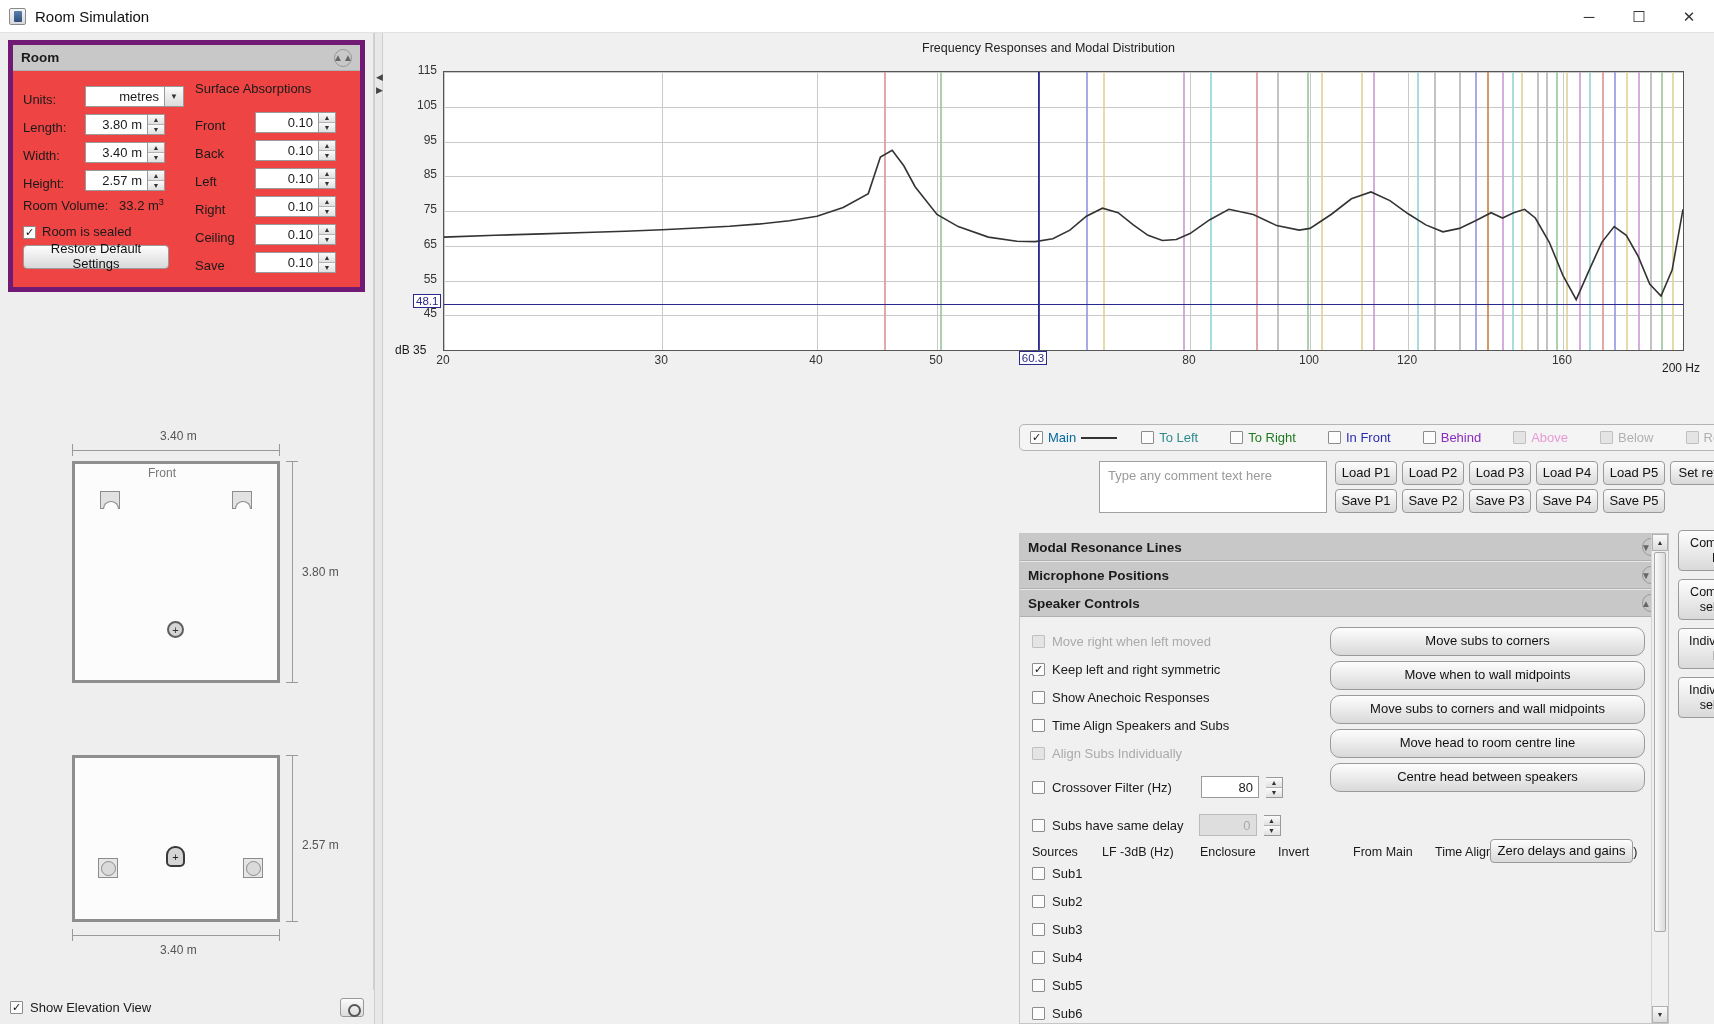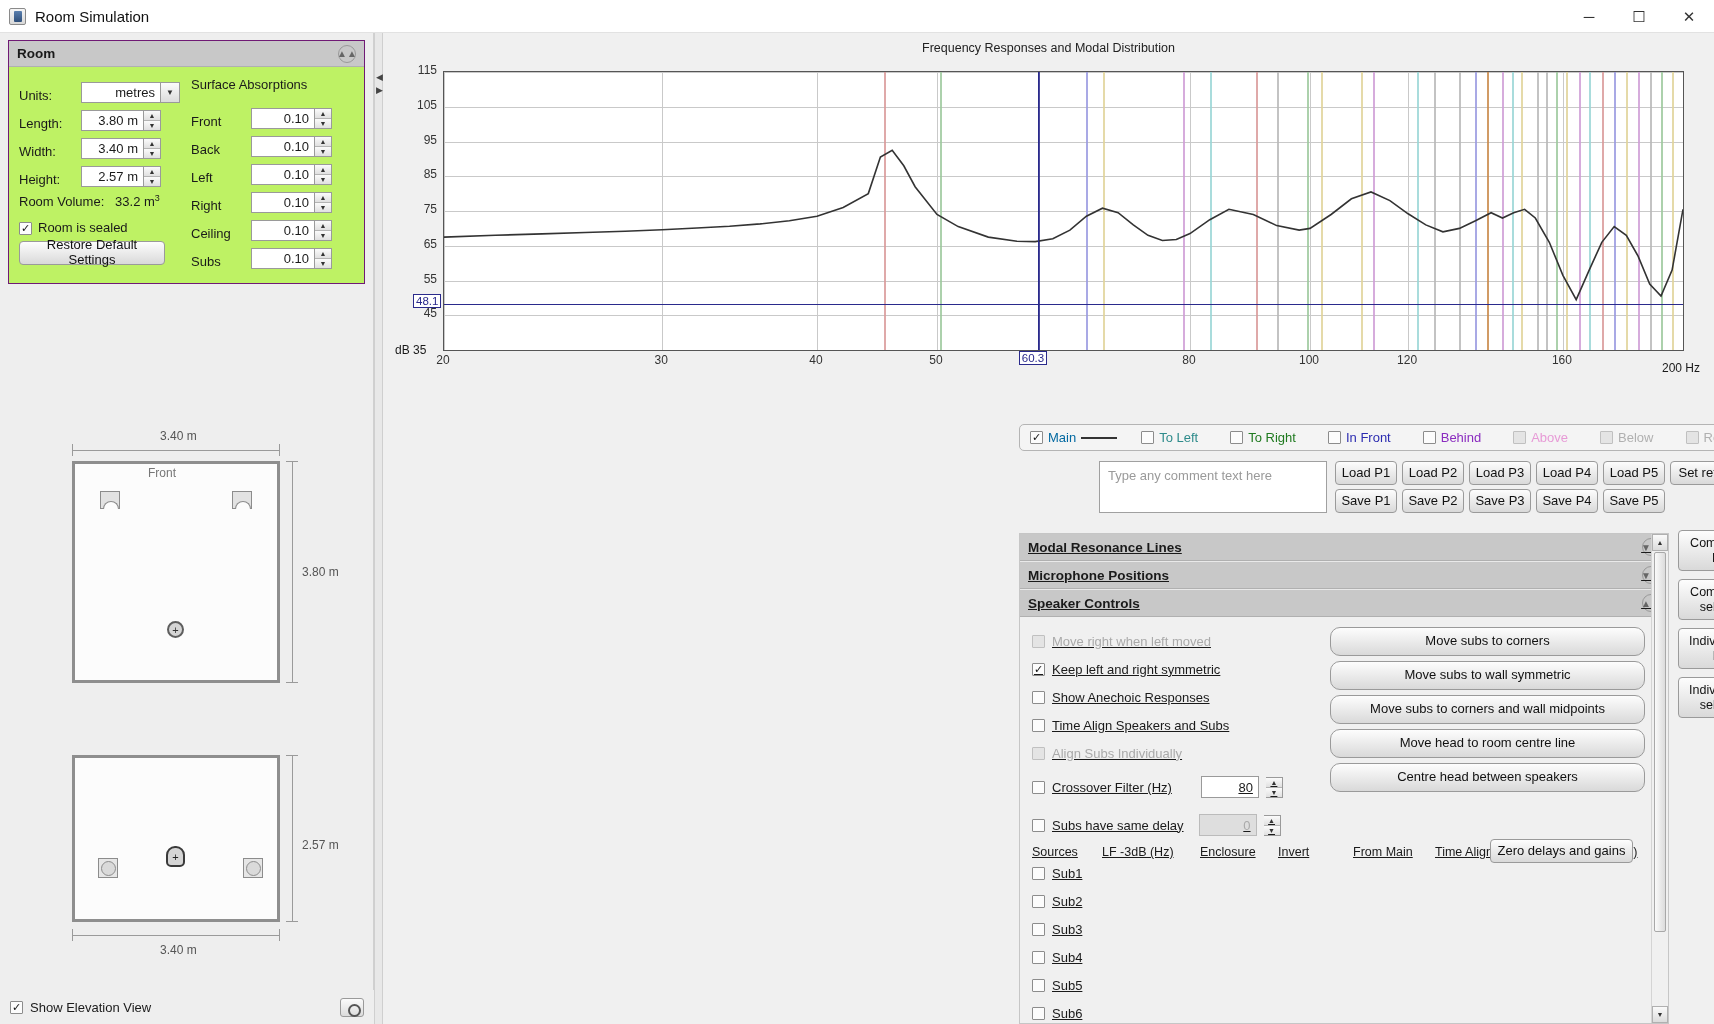--- a/index.html
+++ b/index.html
@@ -44,21 +44,21 @@
   }
   #splitter {
     width: 9px; background: #e8e8e8; flex: none; position: relative;
     border-left: 1px solid #cfcfcf; border-right: 1px solid #cfcfcf;
   }
   #splitter .arrow { position: absolute; left: 1px; font-size: 9px; color: #444; line-height: 9px; }
   #rightpane { flex: 1; background: #f0f0f0; position: relative; }
 
   
   #room-panel {
-    margin: 7px 8px 0 8px; border: 1px solid #701a75; background: #bef264;
+    margin: 7px 8px 0 8px; border: 5px solid #701a75; background: #ef4444;
   }
   .panel-header {
     background: #c8c8c8; height: 26px; display: flex; align-items: center;
     padding: 0 8px; font-weight: bold; font-size: 13.5px; border-bottom: 1px solid #b0b0b0;
     justify-content: space-between;
   }
   .chevron-btn {
     width: 18px; height: 18px; border-radius: 50%; border: 1px solid #999;
     display: flex; align-items: center; justify-content: center;
     font-size: 10px; color: #666; background: transparent;
@@ -180,21 +180,21 @@
     width: 228px; height: 52px; background: #fff; border: 1px solid #a0a0a0;
     padding: 6px 8px; font-size: 13px; color: #9a9a9a;
   }
   .pbtn-grid { display: flex; flex-direction: column; gap: 4px; }
   .pbtn-row { display: flex; gap: 5px; }
   .pbtn { height: 24px; width: 62px; }
   #setref-btn { height: 24px; width: 95px; }
   
   #panels {
     position: absolute; left: 636px; top: 500px; width: 650px; bottom: 0;
-    background: #f0f0f0; border: 1px solid #c6c6c6; overflow: hidden; text-decoration: underline;
+    background: #f0f0f0; border: 1px solid #c6c6c6; overflow: hidden;
   }
   .collapsible { border-bottom: 1px solid #e9e9e9; }
   .collapsible .panel-header { background: #c8c8c8; height: 27px; }
   #speaker-body { padding: 10px 12px; position: relative; }
   .sc-row { display: flex; align-items: center; gap: 7px; height: 28px; font-size: 13px; }
   .sc-row.disabled { color: #aaa; }
   .movebtn { height: 29px; width: 315px; margin-bottom: 5px; border-radius: 10px; }
   #movebtns { position: absolute; left: 310px; top: 10px; }
   .numfield {
     height: 22px; width: 58px; background: #fff; border: 1px solid #9a9a9a;
@@ -332,21 +332,21 @@
           </div>
           <div class="row">
             <span class="lbl">Ceiling</span>
             <div class="field" style="width:64px">0.10</div>
             <div class="spin">
                 <div>▲</div>
                 <div>▼</div>
               </div>
           </div>
           <div class="row">
-            <span class="lbl">Subs</span>
+            <span class="lbl">Save</span>
             <div class="field" style="width:64px">0.10</div>
             <div class="spin">
                 <div>▲</div>
                 <div>▼</div>
               </div>
           </div>
         </div>
       </div>
     </div>
 
@@ -637,21 +637,21 @@
                 <span>Sub5</span>
               </div>
               <div class="sub-row">
                 <span class="chk"></span>
                 <span>Sub6</span>
               </div>
             </div>
 
           <div id="movebtns">
             <div class="btn movebtn">Move subs to corners</div>
-            <div class="btn movebtn">Move subs to wall symmetric</div>
+            <div class="btn movebtn">Move when to wall midpoints</div>
             <div class="btn movebtn">Move subs to corners and wall midpoints</div>
             <div class="btn movebtn">Move head to room centre line</div>
             <div class="btn movebtn">Centre head between speakers</div>
           </div>
           <div class="btn" id="zerobtn">Zero delays and gains</div>
         </div>
       </div>
       <div class="vscroll">
         <div class="sbtn" style="top:0">▲</div>
         <div class="thumb"></div>

